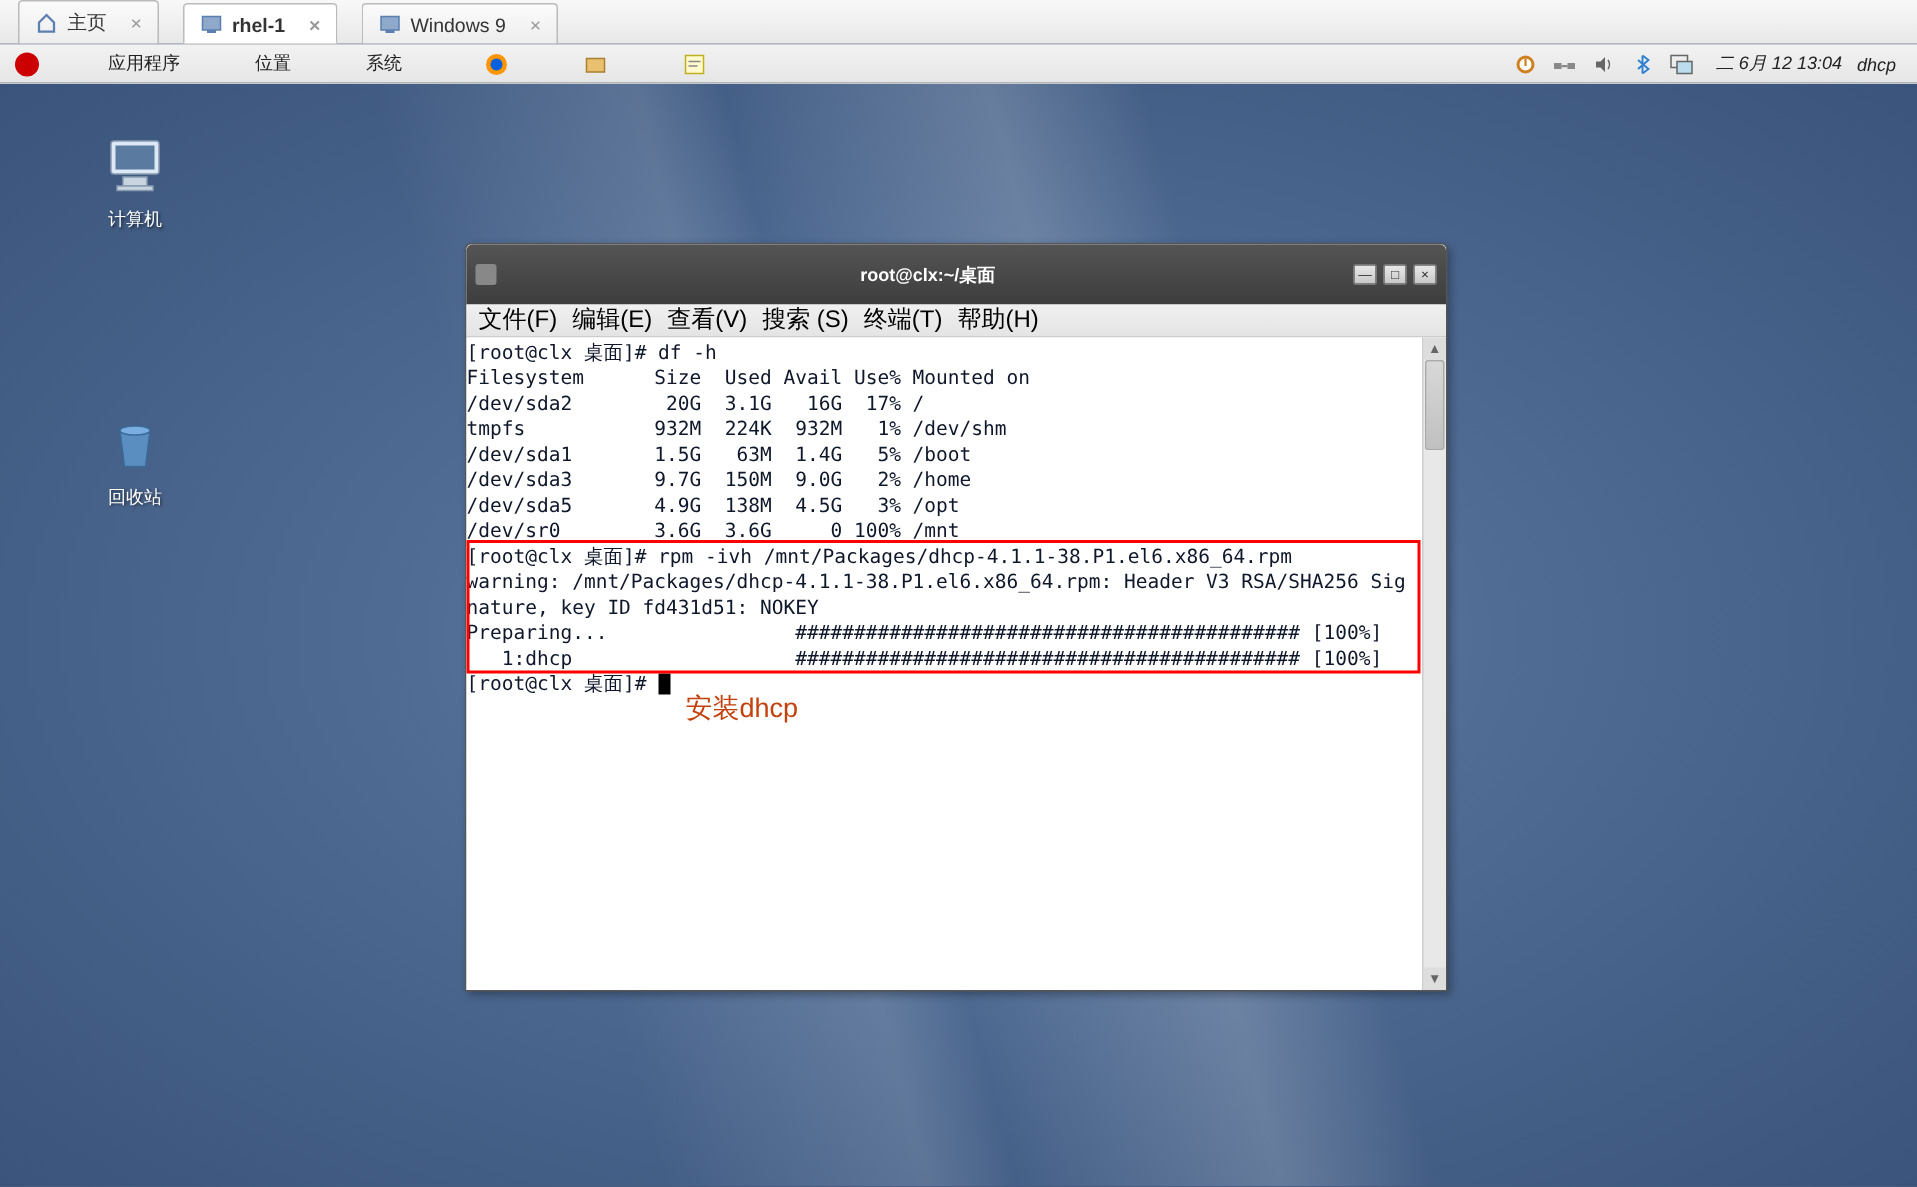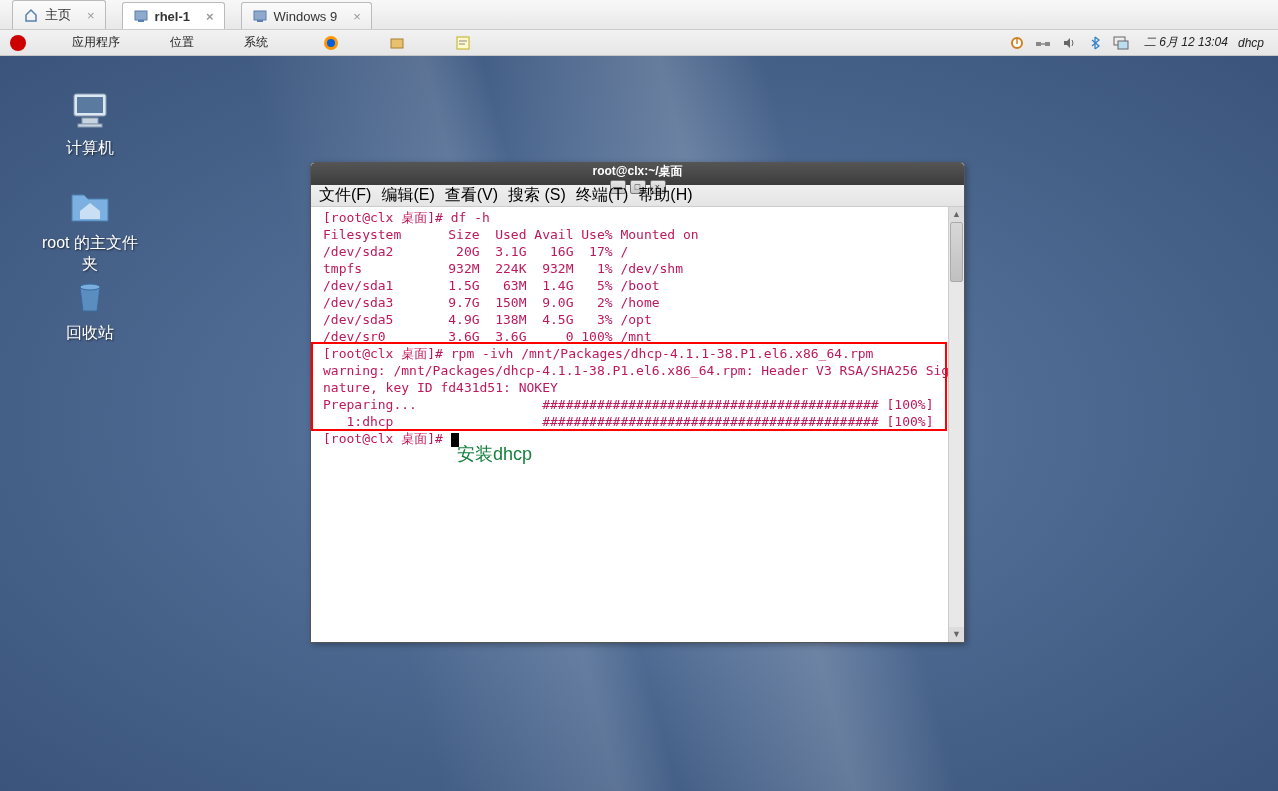--- a/index.html
+++ b/index.html
@@ -21,43 +21,43 @@
 .panel-right { margin-left: auto; display: flex; align-items: center; margin-right: 10px; font-style: italic; }
 .panel-tray-icon { width: 18px; height: 16px; margin: 0 4px; cursor: pointer; display:inline-flex; align-items:center; justify-content:center; }
 .clock-text { margin: 0 10px; }
 .user-text { margin-right: 4px; }
 
 
 .desktop { position: absolute; top: 56px; left: 0; right: 0; bottom: 0; background: radial-gradient(ellipse at center, #6a88b0 0%, #506c94 40%, #3a547b 100%); overflow: hidden; }
 .desktop::before { content:""; position:absolute; inset:0; background: linear-gradient(75deg, rgba(255,255,255,0) 30%, rgba(255,255,255,0.13) 42%, rgba(255,255,255,0) 46%, rgba(255,255,255,0.18) 58%, rgba(255,255,255,0) 65%); }
 .desktop-icon { position: absolute; width: 100px; text-align: center; cursor: pointer; }
 .desktop-icon .icon-img { width: 48px; height: 48px; margin: 0 auto 4px; display: flex; align-items: center; justify-content: center; }
-.desktop-icon .label { color: #fff; font-size: 16px; text-shadow: 1px 1px 2px rgba(0,0,0,0.6); }
+.desktop-icon .label { color: #fff; font-size: 12px; text-shadow: 1px 1px 2px rgba(0,0,0,0.6); }
 .computer-icon { left: 40px; top: 30px; }
 .home-icon { left: 40px; top: 125px; }
 .trash-icon { left: 40px; top: 215px; }
 
 
 .term-window { position: absolute; left: 310px; top: 106px; width: 655px; background: #fff; border: 1px solid #555; border-radius: 4px 4px 0 0; box-shadow: 2px 2px 6px rgba(0,0,0,0.3); }
-.term-titlebar { height: 22px; background: linear-gradient(#545454, #3d3d3d); display: flex; align-items: center; padding: 0 6px; border-radius: 4px 4px 0 0; flex-direction: column; }
+.term-titlebar { height: 40px; background: linear-gradient(#545454, #3d3d3d); display: flex; align-items: center; padding: 0 6px; border-radius: 4px 4px 0 0; }
 .term-title-icon { width: 14px; height: 14px; margin-right: 4px; background: #888; border-radius: 2px; }
 .term-title { color: #fff; font-size: 12px; font-weight: bold; flex: 1; text-align: center; }
 .term-btns { display: flex; gap: 4px;}
 .term-btn { width: 16px; height: 14px; background: linear-gradient(#e8e8e8, #c8c8c8); border: 1px solid #777; border-radius: 2px; font-size: 9px; display: flex; align-items: center; justify-content: center; cursor: pointer; color:#333; line-height:1;}
 .term-menubar { height: 22px; background: linear-gradient(#f0f0f0, #e4e4e4); display: flex; align-items: center; padding: 0 8px; font-size: 16px; border-bottom: 1px solid #ccc; }
 .term-menu-item { margin-right: 10px; cursor: pointer; }
 .term-body { position: relative; height: 435px; background: #fff; }
-.term-content { padding: 2px 12px; font-family: "DejaVu Sans Mono", monospace; font-size: 13px; line-height: 17px; white-space: pre; color: #be185d; }
+.term-content { padding: 2px 0; font-family: "DejaVu Sans Mono", monospace; font-size: 13px; line-height: 17px; white-space: pre; color: #0f172a; }
 .term-scrollbar { position: absolute; right: 0; top: 0; width: 16px; height: 100%; background: #e8e8e8; border-left: 1px solid #ccc; }
 .term-scrollbar .arrow-up, .term-scrollbar .arrow-down { height: 15px; background: #ddd; text-align:center; font-size:9px; line-height:15px; color:#666;}
 .term-scrollbar .thumb { position:absolute; top:15px; left:1px; right:1px; height:60px; background: linear-gradient(#d8d8d8,#c0c0c0); border:1px solid #aaa; border-radius:2px;}
 .term-scrollbar .arrow-down{position:absolute;bottom:0;left:0;right:0;}
 .highlight-box { position: absolute; border: 2px solid #ff0000; }
 .cursor-block { display:inline-block; width:8px; height:14px; background:#000; vertical-align:middle; }
-.annotation { position: absolute; font-size: 18px; color: #15803d; font-family: "Microsoft YaHei", sans-serif; }
+.annotation { position: absolute; font-size: 18px; color: #c2410c; font-family: "Microsoft YaHei", sans-serif; }
 </style>
 </head>
 <body>
 
 <div class="vm-tabs">
   <div class="vm-tab">
     <span class="vm-tab-icon">
         <svg width="14" height="14" viewBox="0 0 14 14">
           <path d="M2 7 L7 2 L12 7 L12 13 L2 13 Z" fill="none" stroke="#5a7fb0" stroke-width="1.5"></path>
         </svg>
@@ -151,29 +151,20 @@
   <div class="desktop-icon computer-icon">
     <div class="icon-img">
         <svg width="48" height="48" viewBox="0 0 48 48">
           <rect x="8" y="8" width="32" height="22" rx="2" fill="#dde8f5" stroke="#889ab0"></rect>
           <rect x="11" y="11" width="26" height="16" fill="#5a7aa0"></rect>
           <rect x="16" y="32" width="16" height="6" fill="#c8d4e0" stroke="#889ab0"></rect>
           <rect x="12" y="38" width="24" height="3" fill="#c8d4e0" stroke="#889ab0"></rect>
         </svg>
       </div>
     <div class="label">计算机</div>
-  </div>
-  <div class="desktop-icon home-icon">
-    <div class="icon-img">
-        <svg width="48" height="48" viewBox="0 0 48 48">
-          <path d="M6 18 L6 14 L18 14 L22 18 L42 18 L42 40 L6 40 Z" fill="#7bb0e0" stroke="#4a80b0"></path>
-          <path d="M14 30 L24 22 L34 30 L34 38 L14 38 Z" fill="#fff" opacity="0.6"></path>
-        </svg>
-      </div>
-    <div class="label">root 的主文件夹</div>
   </div>
   <div class="desktop-icon trash-icon">
     <div class="icon-img">
         <svg width="40" height="40" viewBox="0 0 40 40">
           <path d="M10 12 L30 12 L27 36 L13 36 Z" fill="#5a8dc0" stroke="#3a6a9a"></path>
           <ellipse cx="20" cy="12" rx="10" ry="3" fill="#7aadE0" stroke="#3a6a9a"></ellipse>
         </svg>
       </div>
     <div class="label">回收站</div>
   </div>

